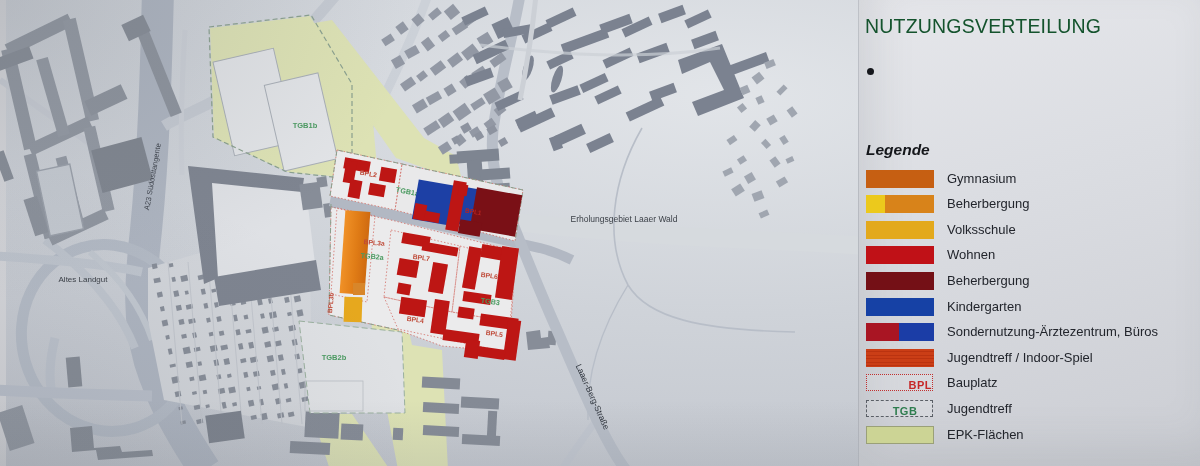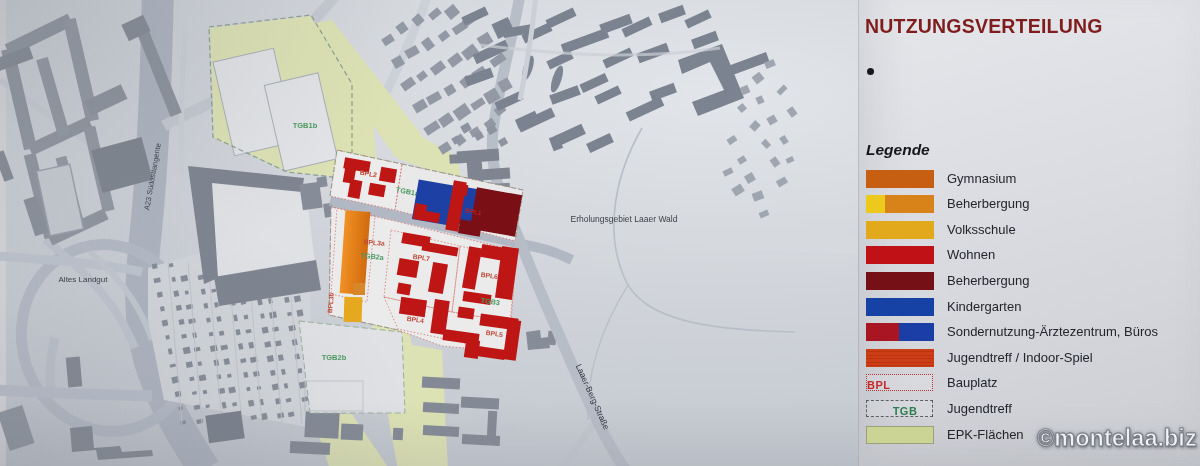--- a/index.html
+++ b/index.html
@@ -1,36 +1,36 @@
 <!DOCTYPE html>
 <html><head><meta charset="utf-8"><title>Nutzungsverteilung</title>
 <style>
 html,body{margin:0;padding:0;background:#888;}
 #page{position:relative;width:1200px;height:466px;overflow:hidden;
   font-family:"Liberation Sans",sans-serif;background:#cbcfd6;}
 #mapsvg{position:absolute;left:0;top:0;}
 #panel{position:absolute;left:858px;top:0;width:342px;height:466px;
   background:linear-gradient(165deg,#e6e7eb 0%,#dbdde2 40%,#cbcdd3 100%);box-shadow:inset 14px -20px 40px rgba(120,125,135,0.18);
   border-left:1px solid rgba(110,115,125,0.3);}
-#title{position:absolute;left:865px;top:15px;font-size:19.5px;font-weight:bold;
-  letter-spacing:0.2px;color:#7f1d1d;}
+#title{position:absolute;left:865px;top:15px;font-size:19.5px;font-weight:normal;
+  letter-spacing:0.2px;color:#14532d;}
 #bullet{position:absolute;left:867px;top:68px;width:7px;height:7px;border-radius:50%;background:#15171c;}
 #legende{position:absolute;left:866px;top:141px;font-size:15.5px;font-weight:bold;color:#14161a;font-style:italic;}
 .lrow{position:absolute;left:866px;height:18px;}
 .sw{position:absolute;left:0;top:0;width:68px;height:18px;}
 .ltxt{position:absolute;left:81px;top:0.5px;font-size:13px;color:#22252c;white-space:nowrap;}
 .sw-gym{background:#c65f12;}
 .sw-kig{background:linear-gradient(90deg,#ecc91c 0 28%,#d8831a 28% 100%);}
 .sw-vs{background:#e3a91c;}
 .sw-woh{background:#c01117;}
 .sw-beh{background:#741016;}
 .sw-nah{background:#1641a5;}
 .sw-son{background:linear-gradient(90deg,#a91523 0 48%,#1b3da6 48% 100%);}
 .sw-jug{background:repeating-linear-gradient(180deg,#cb3e16 0 2.4px,#bb3310 2.4px 3.4px);}
-.sw-bpl{background:rgba(255,255,255,0.12);border:1.4px dotted #c03030;width:65px;height:15px;text-align:left;}
+.sw-bpl{background:rgba(255,255,255,0.12);border:1.4px dotted #c03030;width:65px;height:15px;text-align:right;}
 .bpltxt{font-size:11px;font-weight:bold;color:#c62828;line-height:15px;letter-spacing:0.5px;}
 .sw-tgb{background:rgba(255,255,255,0.12);border:1.4px dashed #5a5f66;width:65px;height:15px;text-align:center;}
 .tgbtxt{font-size:11px;font-weight:bold;color:#2e7d4f;line-height:15px;letter-spacing:0.5px;margin-left:11px;}
 .sw-epk{background:#ccd495;border:1px solid #9aa078;width:66px;height:16px;}
 #wm{position:absolute;left:1037px;top:425px;font-size:23.5px;font-weight:bold;color:#f1f2f4;
   -webkit-text-stroke:0.9px rgba(108,112,122,0.85);letter-spacing:0px;
   text-shadow:0 0 2px rgba(90,94,104,0.9),0 0 4px rgba(110,114,124,0.7),1px 2px 3px rgba(80,84,94,0.65);}
 </style></head>
 <body>
 <div id="page">
@@ -609,13 +609,12 @@
 <div class="lrow" style="top:400px">
       <div class="sw sw-tgb"><span class="tgbtxt">TGB</span></div>
       <div class="ltxt">Jugendtreff</div>
     </div>
 
 <div class="lrow" style="top:426px">
       <div class="sw sw-epk"></div>
       <div class="ltxt">EPK-Flächen</div>
     </div>
 
-<div id="wm">©montelaa.biz</div>
 </div>
 </body></html>

